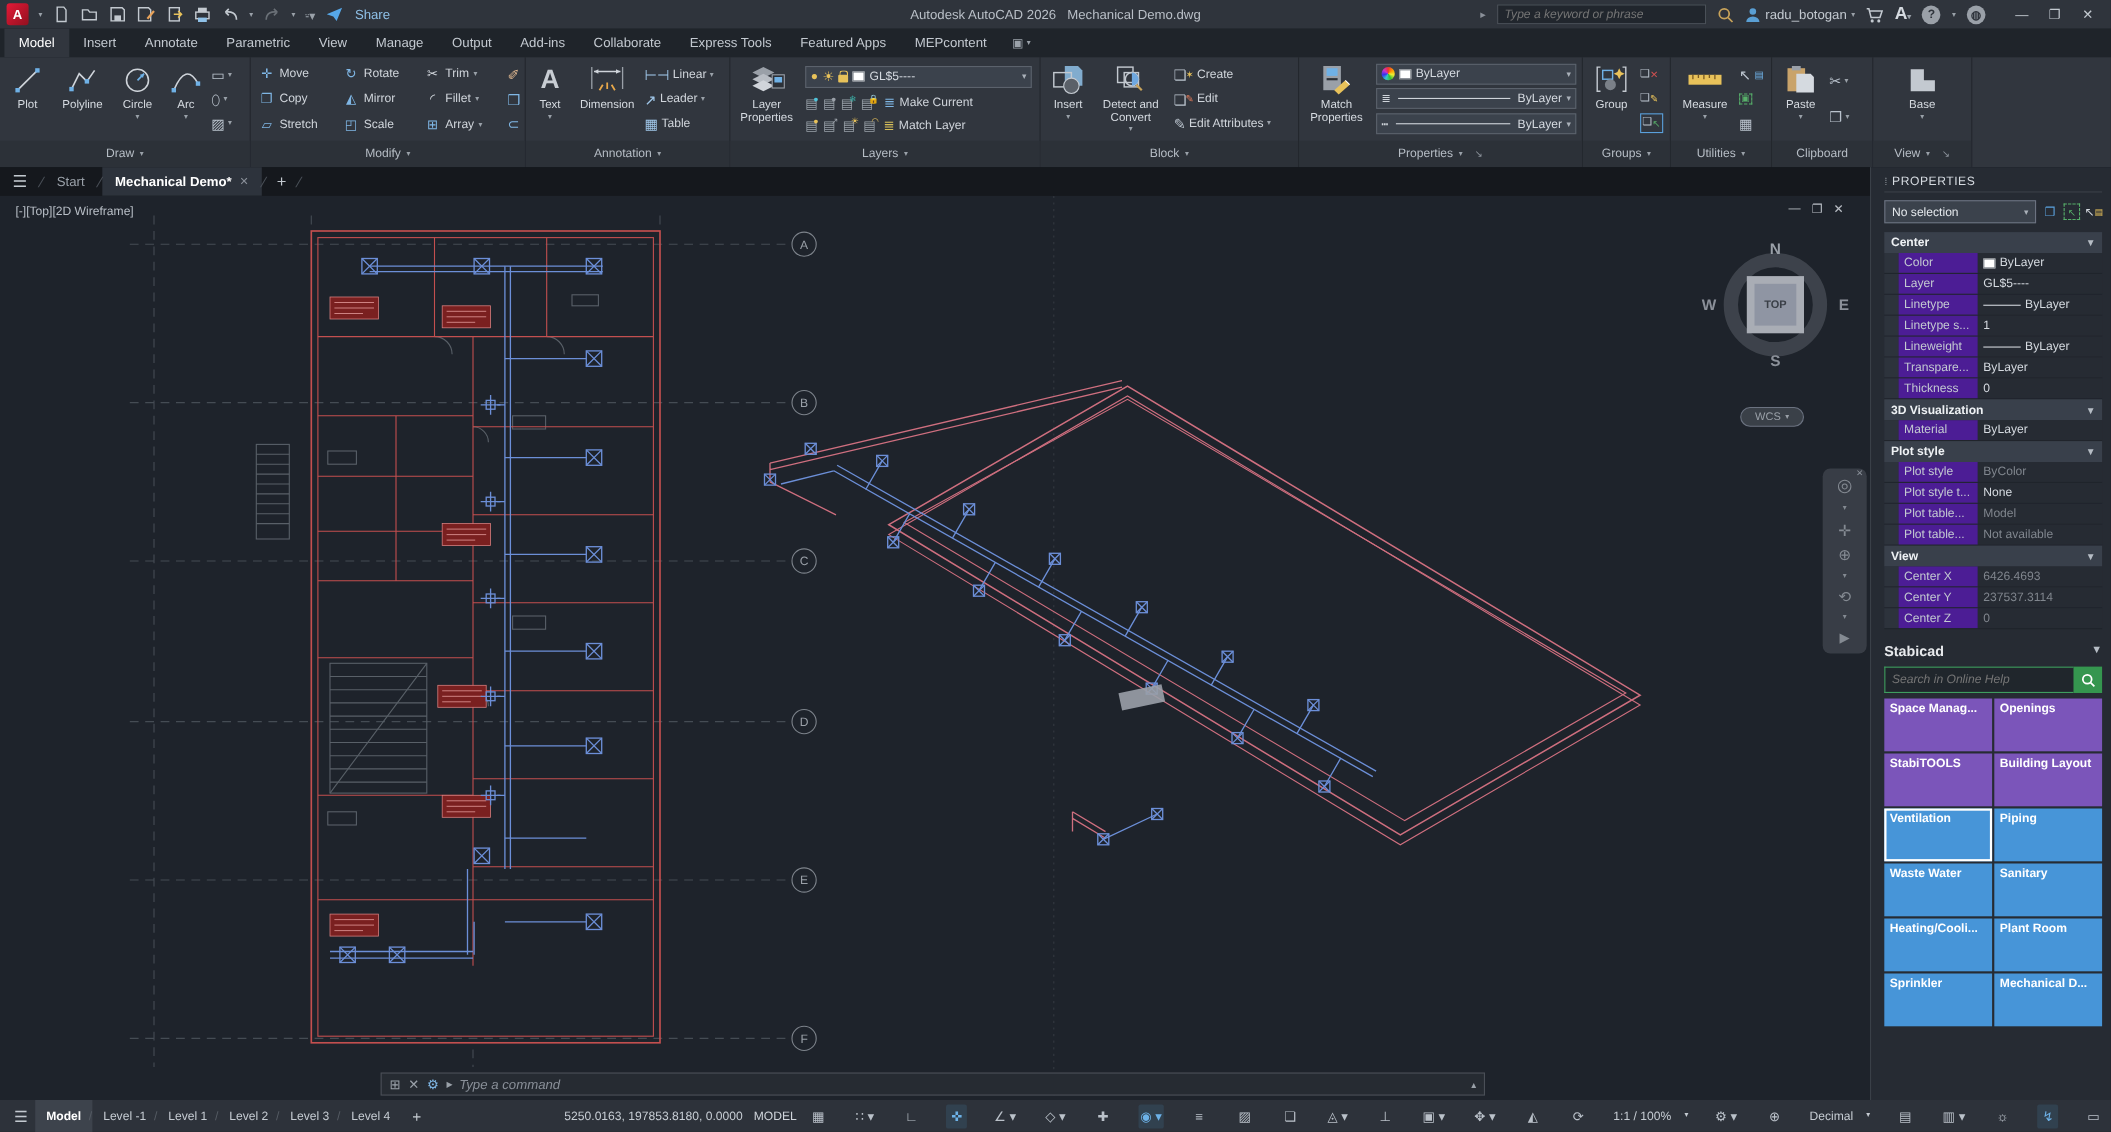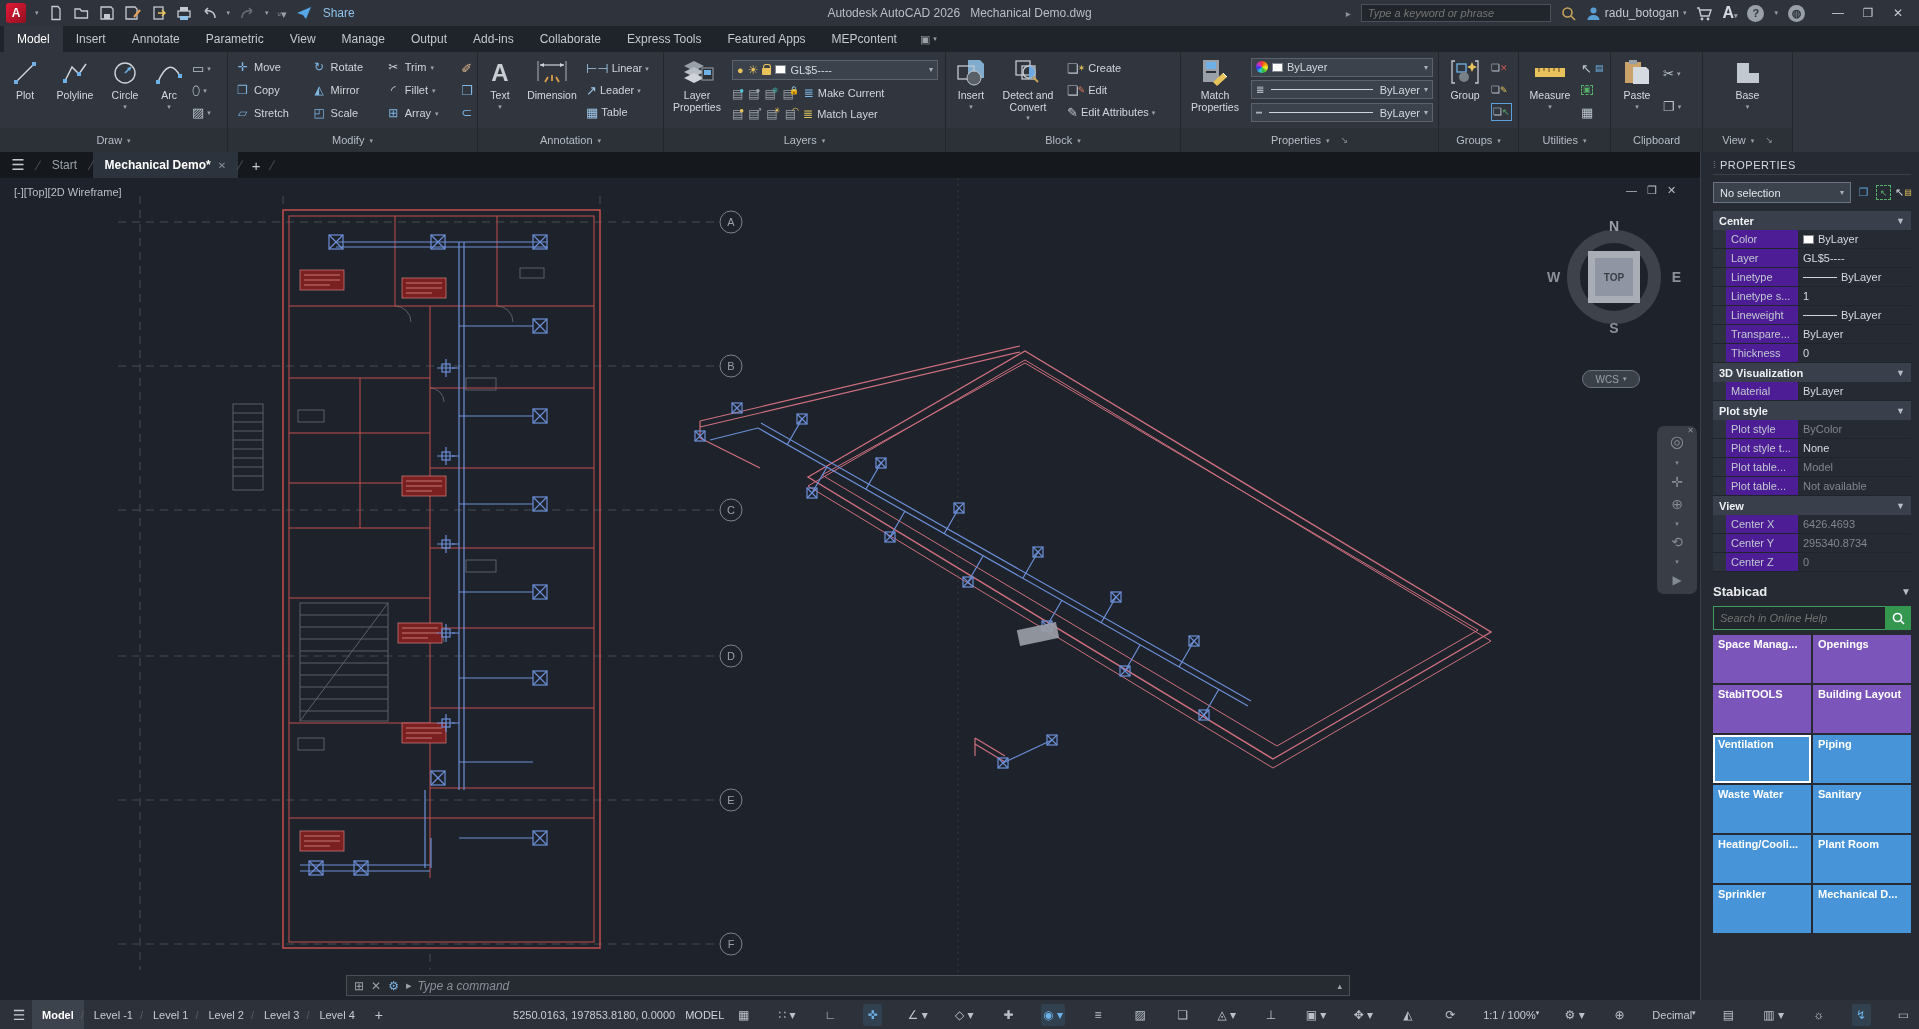--- a/index.html
+++ b/index.html
@@ -126,21 +126,21 @@
 .sb-tabs{display:flex;align-items:stretch;height:29px}
 .sb-tab{padding:0 10px;display:flex;align-items:center;color:#c6ccd3;position:relative}
 .sb-tab.active{background:#3d434c;color:#fff;font-weight:bold}
 .sb-tab+.sb-tab::before{content:"/";position:absolute;left:-3px;color:#565c64}
 .sb-plus{padding:0 10px;display:flex;align-items:center;color:#c3c9d0;font-size:14px}
 .coords{margin-left:120px;color:#c8ced5;white-space:nowrap}
 .sb-mode{margin-left:10px;color:#d0d5db}
 .sb-icons{flex:1;display:flex;justify-content:space-between;align-items:center;margin-left:10px}
 .sbi{min-width:19px;height:22px;display:flex;align-items:center;justify-content:center;color:#bac1c9;font-size:12px;padding:0 2px;white-space:nowrap}
 .sbi.active{color:#6db2e8;background:#31414f;border-radius:2px}
-.sb-text{color:#c6ccd3;white-space:nowrap;display:flex;align-items:flex-start;gap:0}
+.sb-text{color:#c6ccd3;white-space:nowrap;display:flex;align-items:flex-start;gap:12px}
 </style>
 </head>
 <body>
 
 <div id="app">
 
   <div class="tb">
     <div class="qat">
       <span class="acad-logo">A</span>
       <span class="tcaret">▾</span>
@@ -936,21 +936,21 @@
           <span class="pc">▼</span>
         </div>
       <div class="prow">
           <span class="pgut"></span>
           <span class="plabel">Center X</span>
           <span class="pval gray">6426.4693</span>
         </div>
       <div class="prow">
           <span class="pgut"></span>
           <span class="plabel">Center Y</span>
-          <span class="pval gray">295340.8734</span>
+          <span class="pval gray">237537.3114</span>
         </div>
       <div class="prow">
           <span class="pgut"></span>
           <span class="plabel">Center Z</span>
           <span class="pval gray">0</span>
         </div>
 
       <div class="stab-header">
           <span>Stabicad</span>
           <span class="pc">▼</span>

